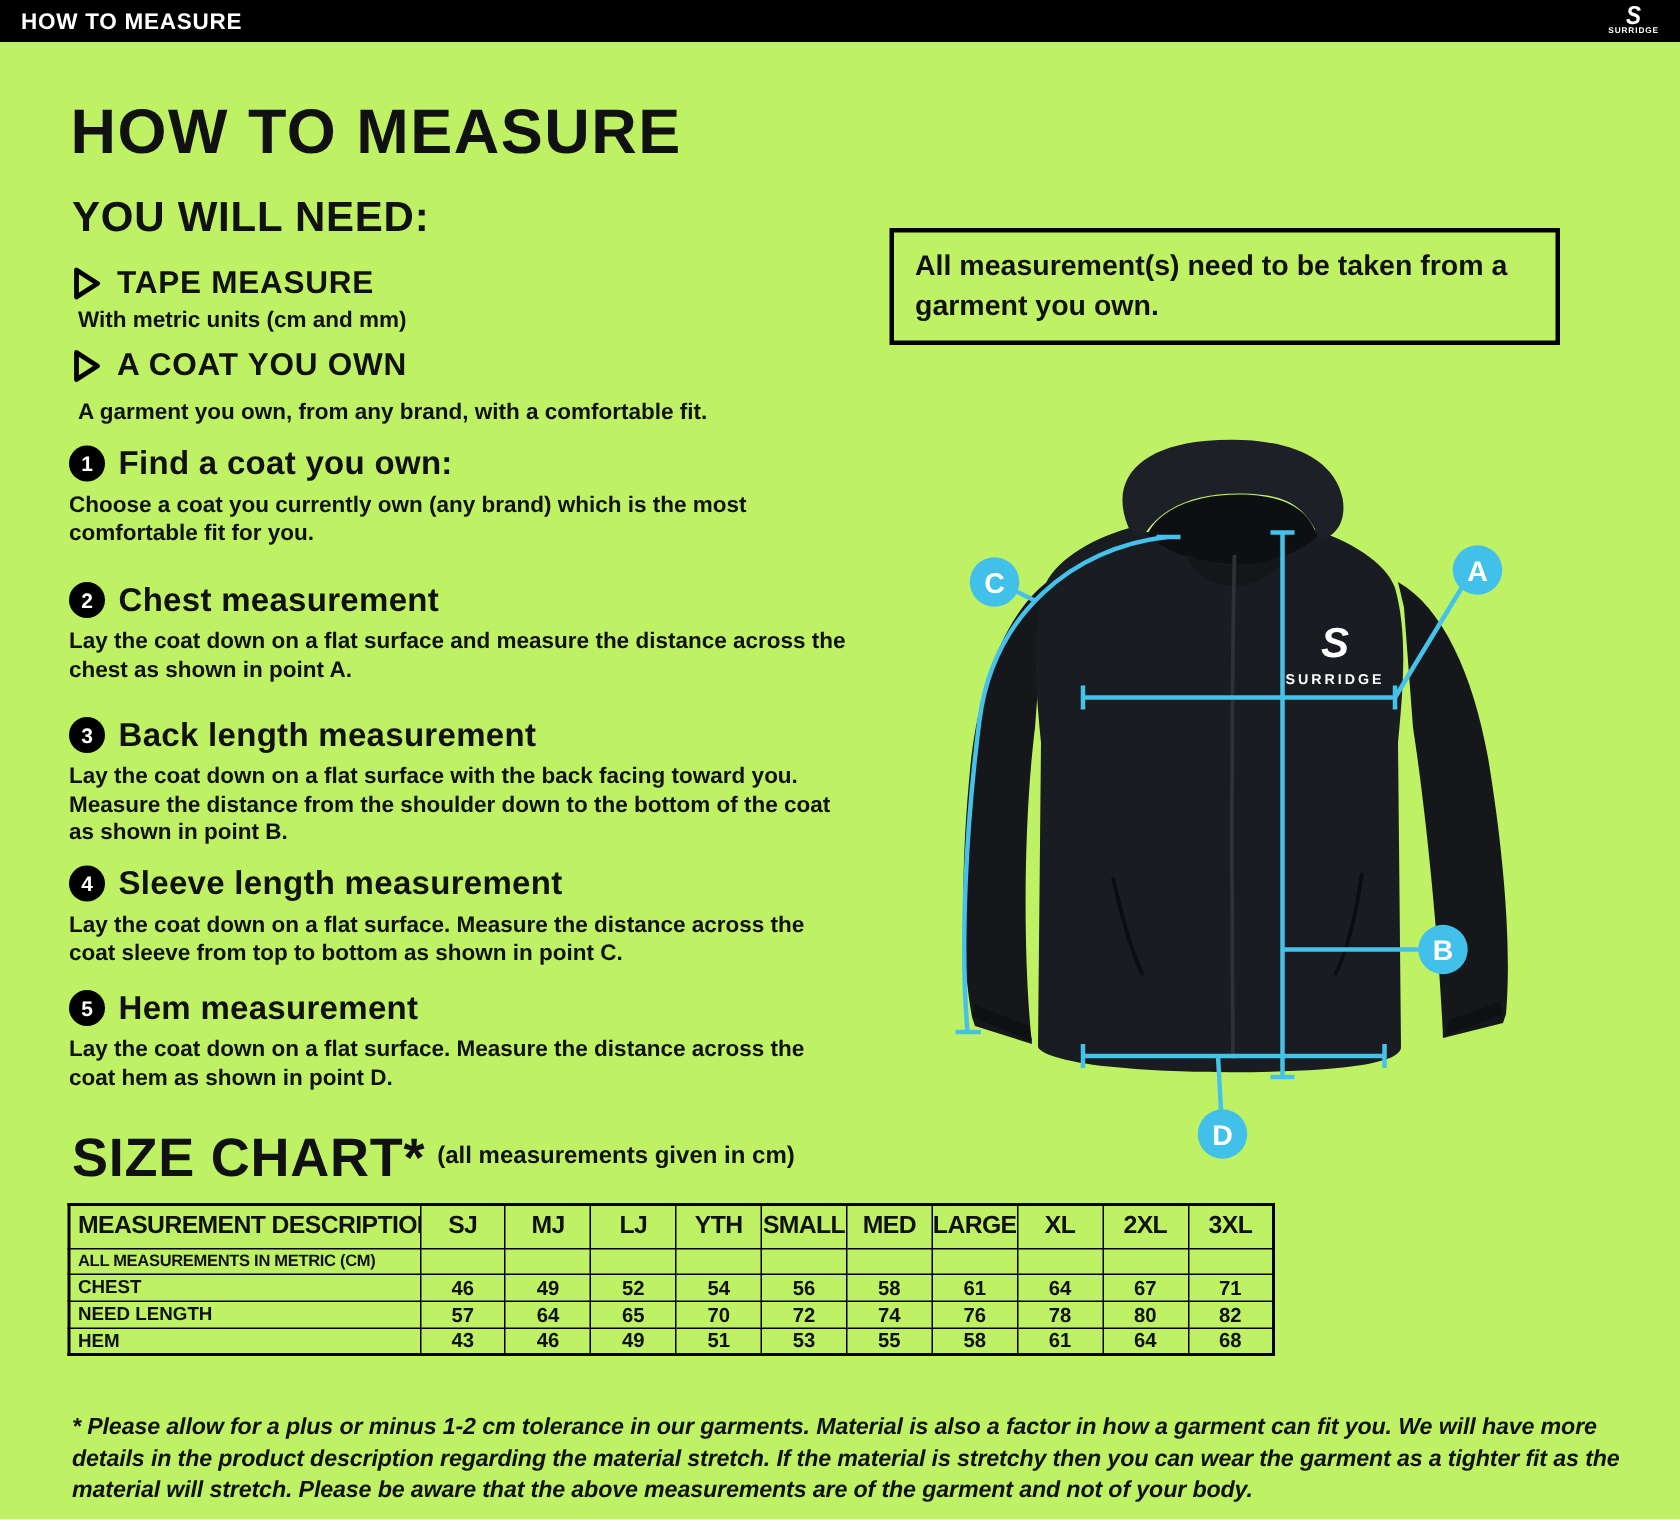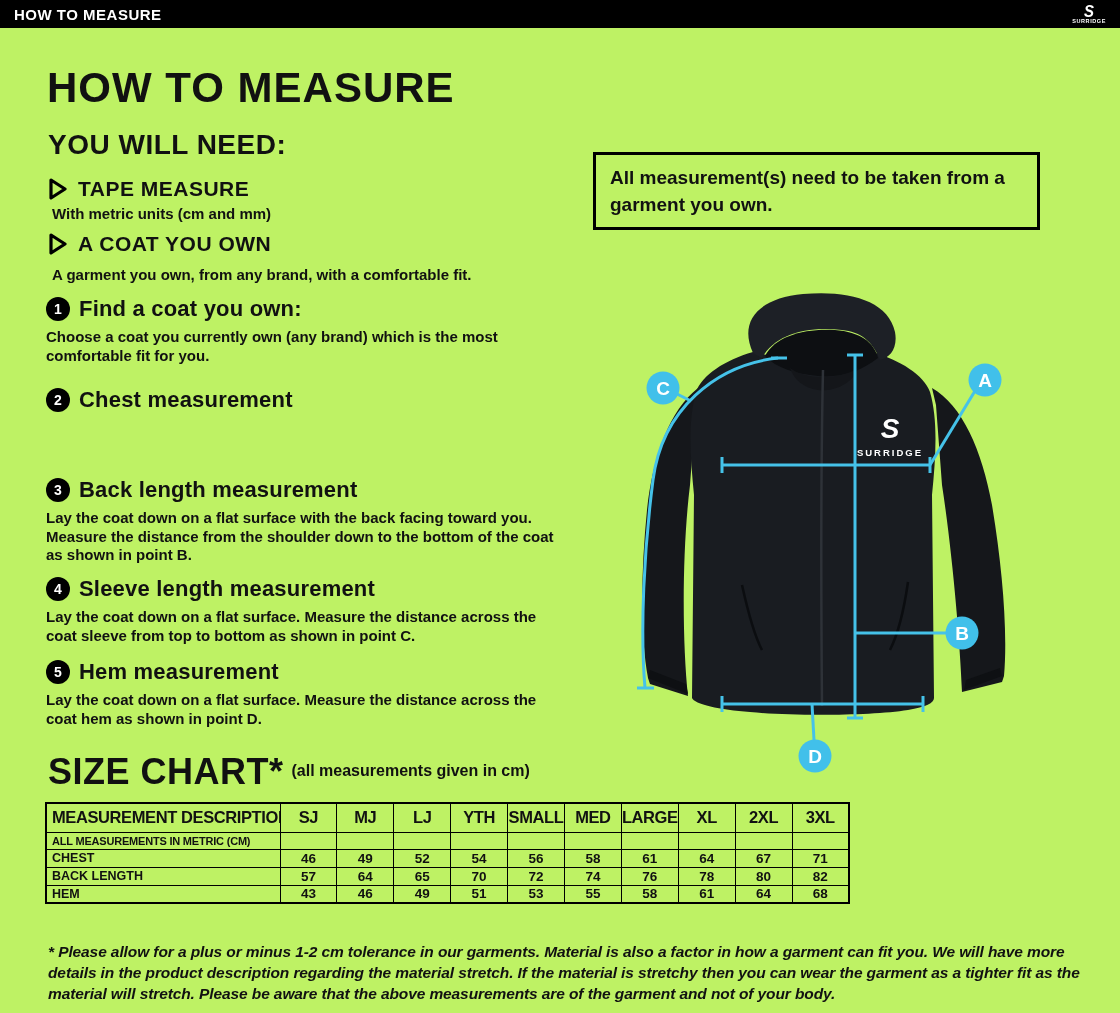--- a/index.html
+++ b/index.html
@@ -102,20 +102,21 @@
       <span class="step-title">Find a coat you own:</span>
     </div>
     <div class="step-body">Choose a coat you currently own (any brand) which is the most comfortable fit for you.</div>
   </div>
 
   <div class="step" style="top:387px;">
     <div class="step-head">
       <span class="badge">2</span>
       <span class="step-title">Chest measurement</span>
     </div>
+    <div class="step-body">Lay the coat down on a flat surface and measure the distance across the chest as shown in point A.</div>
   </div>
 
   <div class="step" style="top:477px;">
     <div class="step-head">
       <span class="badge">3</span>
       <span class="step-title">Back length measurement</span>
     </div>
     <div class="step-body">Lay the coat down on a flat surface with the back facing toward you. Measure the distance from the shoulder down to the bottom of the coat as shown in point B.</div>
   </div>
 
@@ -256,21 +257,21 @@
         <td>52</td>
         <td>54</td>
         <td>56</td>
         <td>58</td>
         <td>61</td>
         <td>64</td>
         <td>67</td>
         <td>71</td>
       </tr>
       <tr class="data">
-        <td class="lbl">BACK LENGTH</td>
+        <td class="lbl">NEED LENGTH</td>
         <td>57</td>
         <td>64</td>
         <td>65</td>
         <td>70</td>
         <td>72</td>
         <td>74</td>
         <td>76</td>
         <td>78</td>
         <td>80</td>
         <td>82</td>

